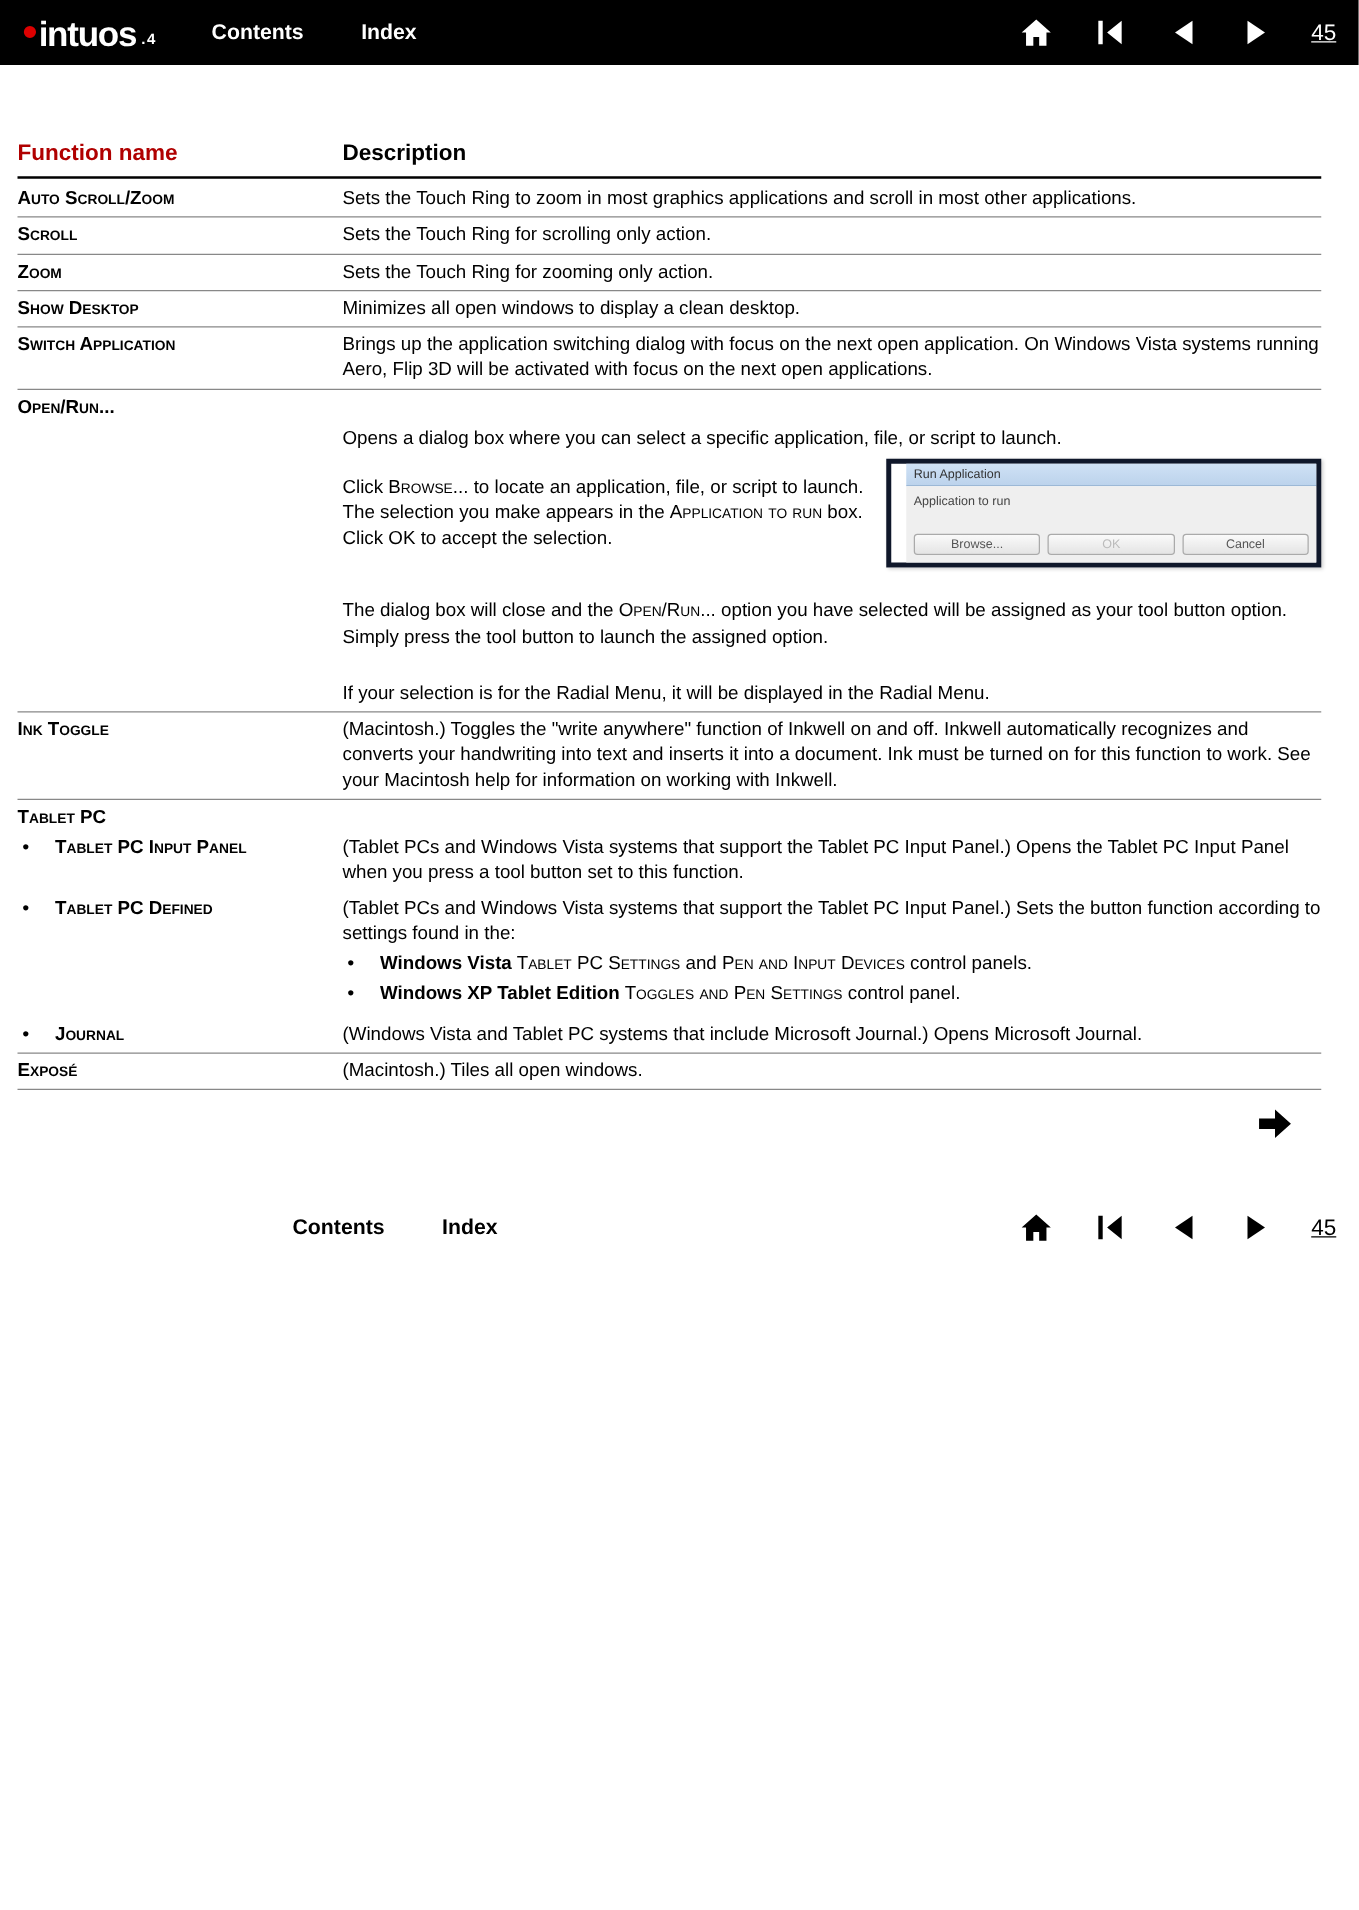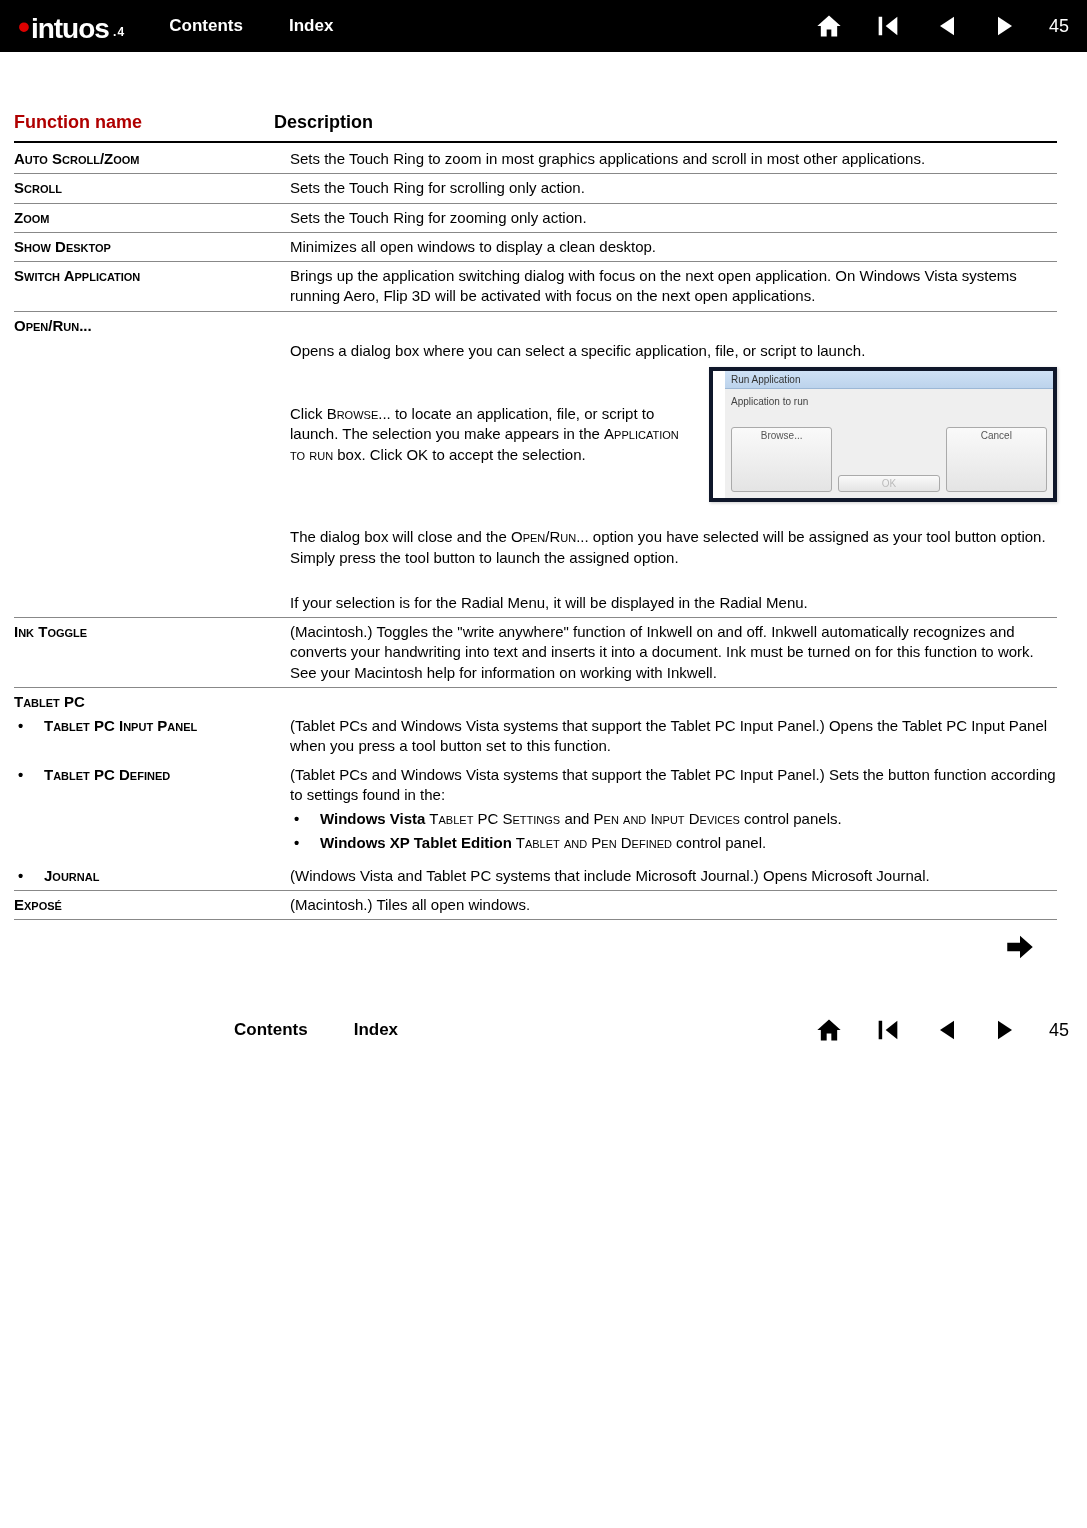--- a/index.html
+++ b/index.html
@@ -21,30 +21,30 @@
   
   .navlink { color: #fff; font-weight: 700; font-size: 17px; cursor: pointer; margin-left: 16px; }
   .bottombar .navlink { color: #000; }
   
   .spacer { flex: 1; }
   
   .navicons { display: flex; align-items: center; gap: 30px; }
   .navicons svg { fill: #fff; cursor: pointer; }
   .bottombar .navicons svg { fill: #000; }
   
-  .pagenum { color: #fff; font-size: 18px; }
+  .pagenum { color: #fff; font-size: 18px; text-decoration: underline; }
   .bottombar .pagenum { color: #000; }
   
   .content { padding: 60px 30px 0 14px; }
   
   .hdr-row { display: flex; border-bottom: 2px solid #000; padding-bottom: 8px; margin-bottom: 2px; }
   .hdr-row .col1 { width: 260px; font-weight: 700; font-size: 18px; color: #b00000; }
   .hdr-row .col2 { flex: 1; font-weight: 700; font-size: 18px; color: #000000; }
   
-  .row { display: flex; border-bottom: 1px solid #888; padding: 4px 0; gap: 16px; }
+  .row { display: flex; border-bottom: 1px solid #888; padding: 4px 0; }
   .row .col1 { width: 260px; font-weight: 700; font-variant: small-caps; font-size: 15px; line-height: 1.35; }
   .row .col2 { flex: 1; font-size: 15px; line-height: 1.35; }
   .row .col2 p { margin-bottom: 6px; margin-top: 25px; }
   .row .col2 p:last-child { margin-bottom: 0; }
   
   .noborder { border-bottom: none; }
   
   .sub-item { display: flex; }
   .sub-item .bullet { width: 30px; text-align: left; padding-left: 4px; font-weight: 700; }
   .sub-item .label { font-weight: 700; font-variant: small-caps; font-size: 15px; }
@@ -63,21 +63,21 @@
     background: linear-gradient(#cfe1f5, #bcd3ec); padding: 2px 6px; font-size: 10px; color: #333;
     border-bottom: 1px solid #9cb8d6;
   }
   .dialog-mock .body { background: #efefef; padding: 6px; }
   .dialog-mock .apptorun { font-size: 10px; color: #444; margin-bottom: 18px; }
   .dialog-mock .btns { display: flex; gap: 6px; }
   .dialog-mock .btn {
     flex: 1; background: linear-gradient(#fafafa,#e4e4e4); border: 1px solid #aaa; border-radius: 3px;
     text-align: center; font-size: 10px; padding: 1px 0; color: #555;
   }
-  .dialog-mock .btn.ok { color: #bbb; margin-top: 48px; }
+  .dialog-mock .btn.ok { color: #bbb; }
   
   .inner-bullets { margin-top: 4px; }
   .inner-bullets .bitem { display: flex; margin-bottom: 4px; }
   .inner-bullets .bitem .bb { width: 30px; text-align: left; padding-left: 4px; font-weight: 700; }
   .inner-bullets .bitem .bt { flex: 1; }
   
   .next-arrow { display: flex; justify-content: flex-end; padding: 10px 20px 0 0; }
   .next-arrow svg { fill: #000; cursor: pointer; }
 </style>
 </head>
@@ -197,21 +197,21 @@
     </div>
     <div class="col2">
       <span>(Tablet PCs and Windows Vista systems that support the Tablet PC Input Panel.) Sets the button function according to settings found in the:</span>
       <div class="inner-bullets">
         <div class="bitem">
           <span class="bb">•</span>
           <span class="bt"><b>Windows Vista</b><span class="sc"> Tablet PC Settings</span><span> and </span><span class="sc">Pen and Input Devices</span><span> control panels.</span></span>
         </div>
         <div class="bitem">
           <span class="bb">•</span>
-          <span class="bt"><b>Windows XP Tablet Edition</b><span class="sc"> Tablet and Pen Defined</span><span> control panel.</span></span>
+          <span class="bt"><b>Windows XP Tablet Edition</b><span class="sc"> Toggles and Pen Settings</span><span> control panel.</span></span>
         </div>
       </div>
     </div>
   </div>
 
   <div class="row">
     <div class="col1">
       <div class="sub-item">
         <span class="bullet">•</span>
         <span class="label">Journal</span>

